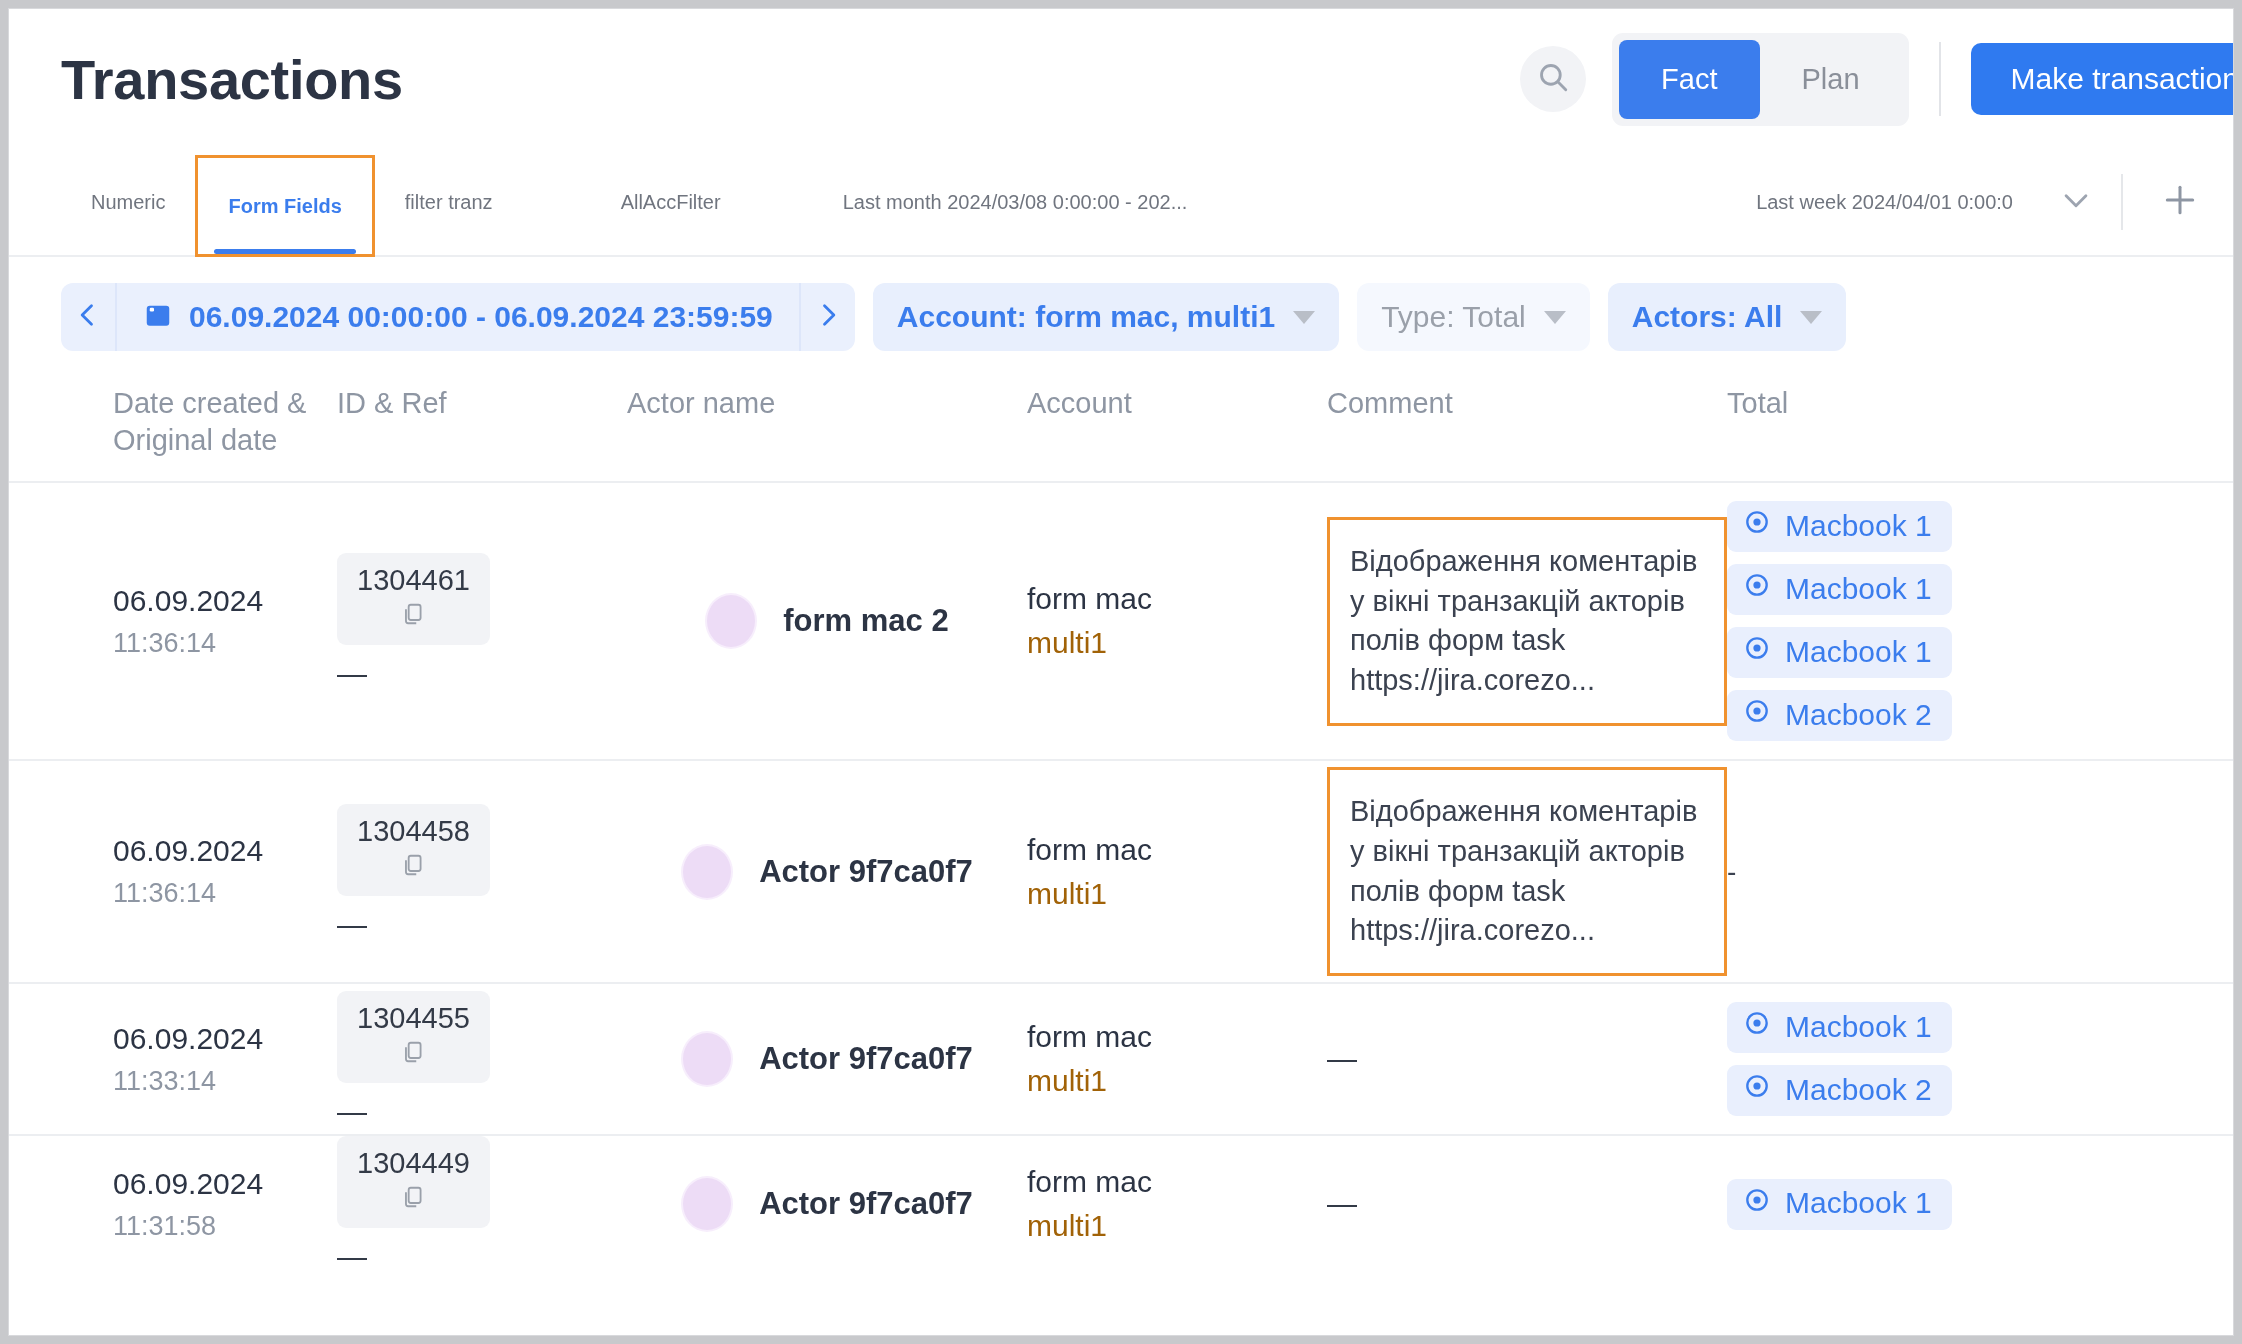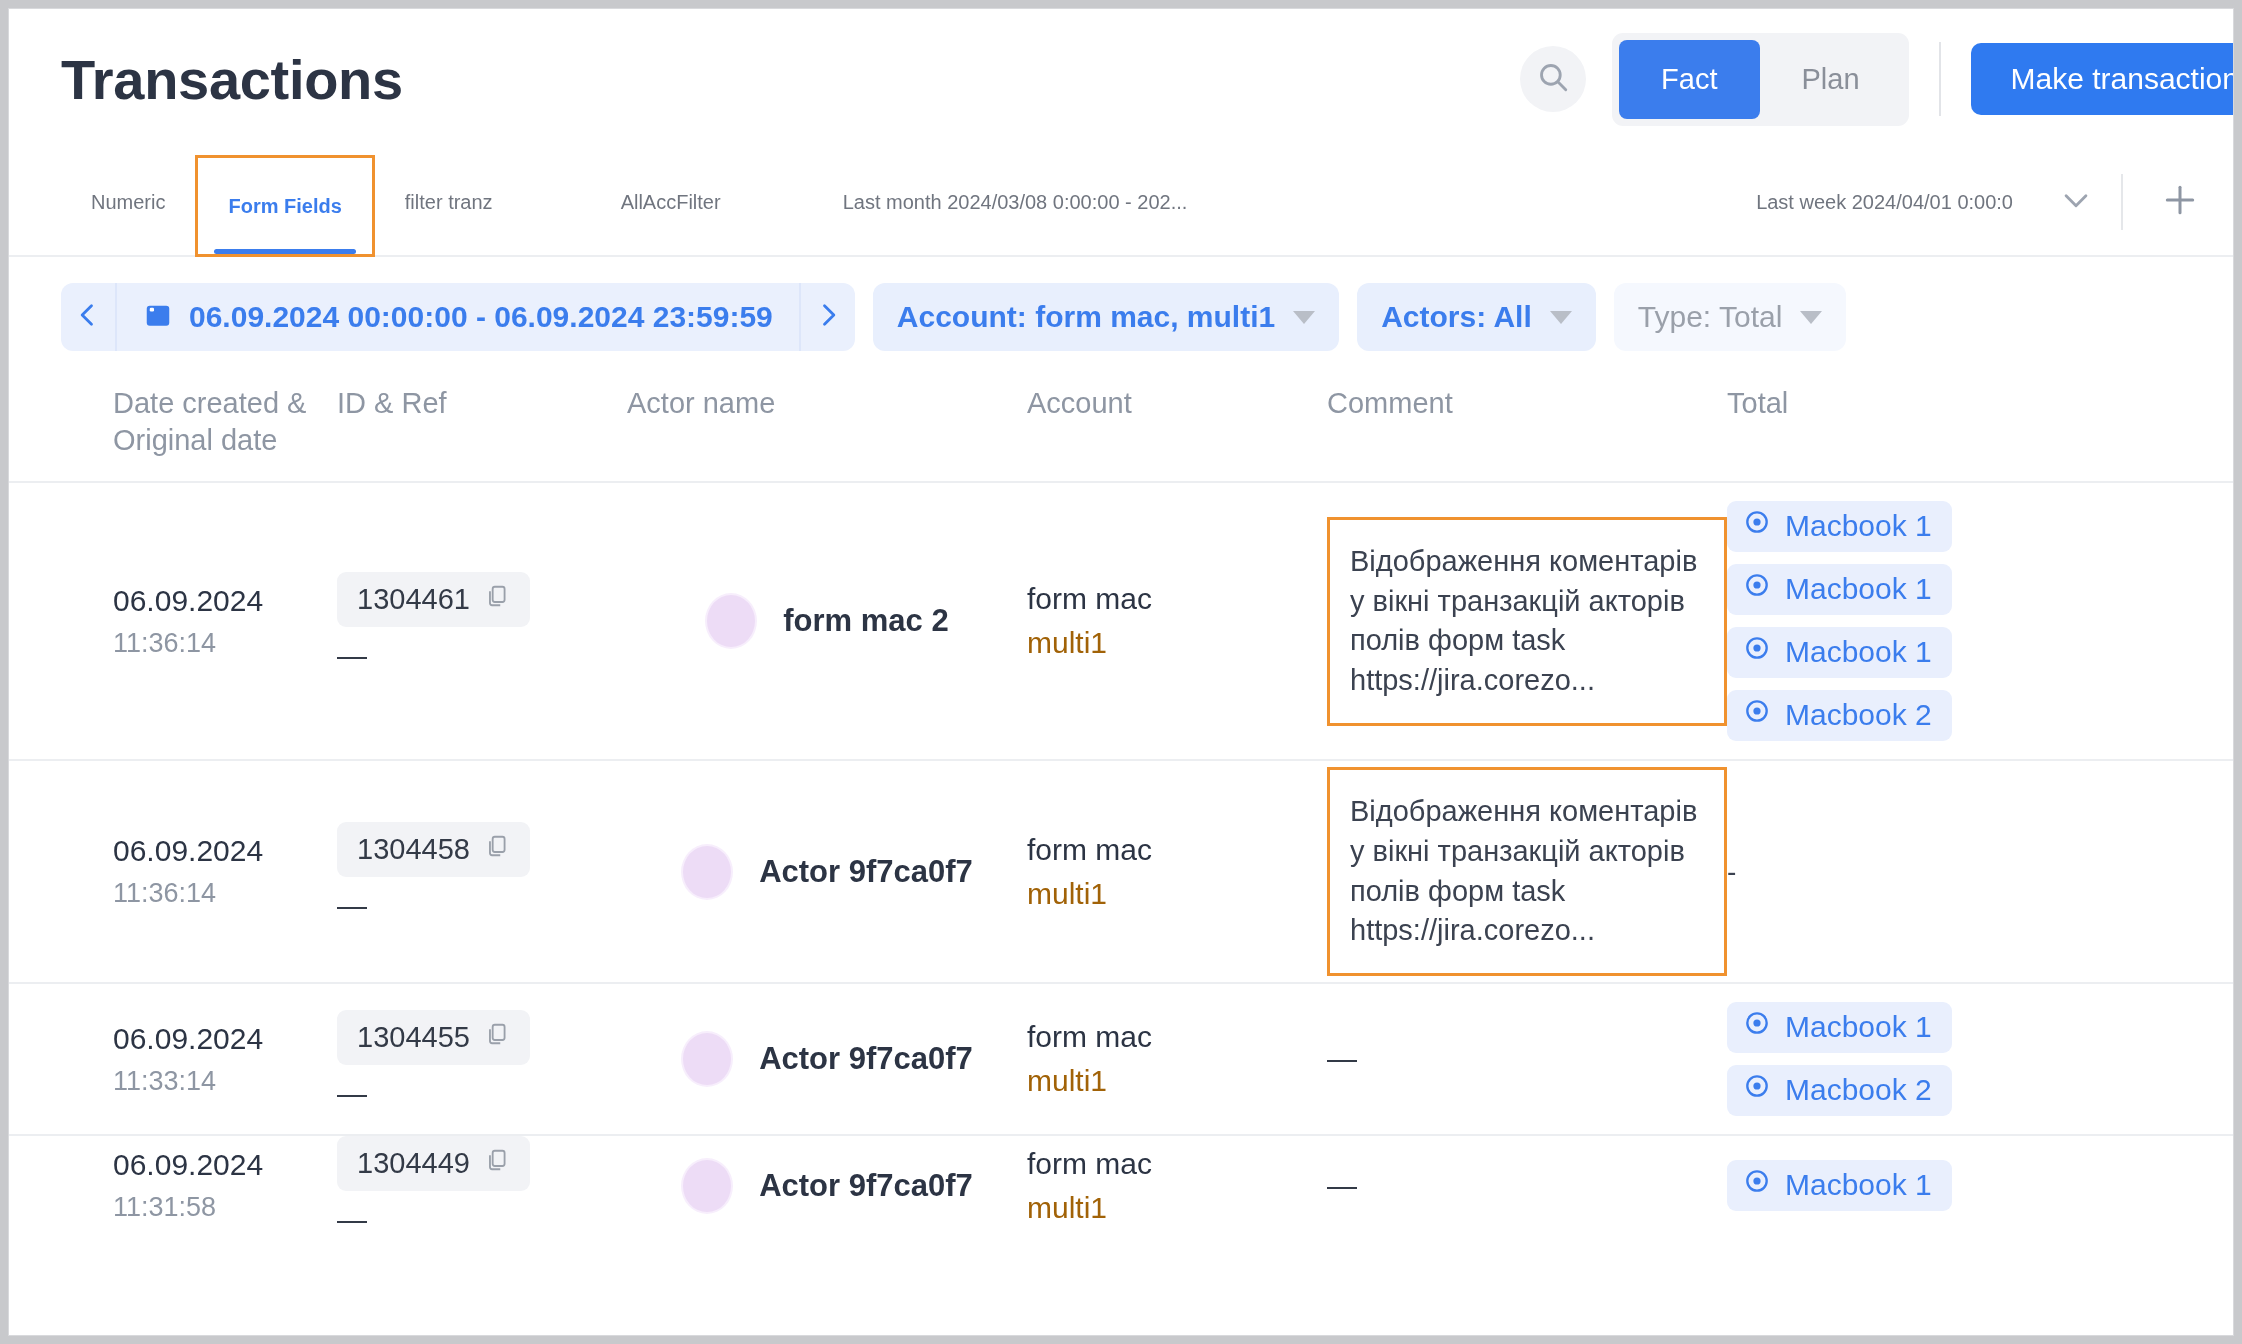--- a/index.html
+++ b/index.html
@@ -162,24 +162,24 @@
   .c-id     { width: 290px; }
   .c-actor  { width: 400px; }
   .c-acct   { width: 300px; }
   .c-comment{ width: 400px; }
   .c-total  { flex: 1; }
 
   .date-main { font-size: 30px; color: #2c3444; }
   .date-sub  { font-size: 27px; color: #8e96a3; margin-top: 10px; }
 
   .id-badge {
-    display: inline-flex; align-items: center; gap: 14px;
+    display: inline-flex; align-items: center; gap: 4px;
     background: #f2f3f6; border-radius: 9px;
     padding: 11px 20px; font-size: 29px; color: #333a47;
-    align-self: flex-start; cursor: pointer;
+    align-self: flex-start; cursor: pointer; flex-direction: column;
   }
   .id-dash {
     margin-top: 14px; font-size: 30px; color: #333a47;
     line-height: 1;
   }
 
   .actor-wrap { flex-direction: row; align-items: center; gap: 26px; }
   .avatar {
     width: 52px; height: 56px; border-radius: 50%;
     background: #eddcf6; border: 2px solid #f7eefc; flex: none;
@@ -314,27 +314,27 @@
           </svg>
         </span>
       </div>
     </div>
 
     <div class="chip blue">
       <span class="chip-label">Account: form mac, multi1</span>
       <span class="caret"></span>
     </div>
 
+    <div class="chip grey">
+      <span class="chip-label">Type: Total</span>
+      <span class="caret"></span>
+    </div>
+
     <div class="chip blue">
       <span class="chip-label">Actors: All</span>
-      <span class="caret"></span>
-    </div>
-
-    <div class="chip grey">
-      <span class="chip-label">Type: Total</span>
       <span class="caret"></span>
     </div>
   </div>
 
   <div class="table">
 
     <div class="thead">
       <div class="c-date th">
         <div>Date created &amp;</div>
         <div>Original date</div>

